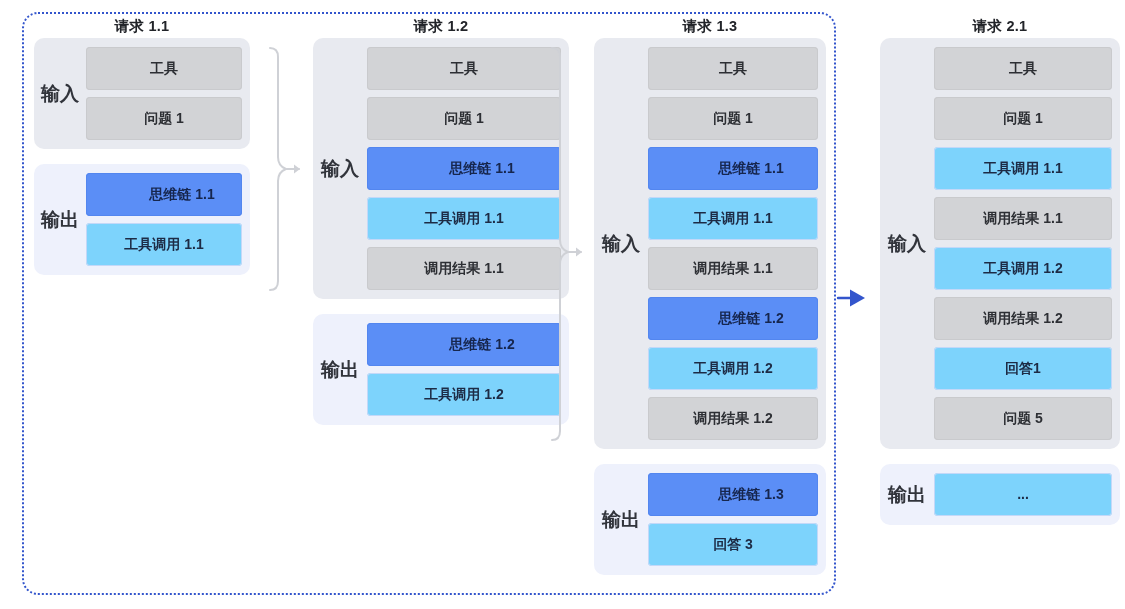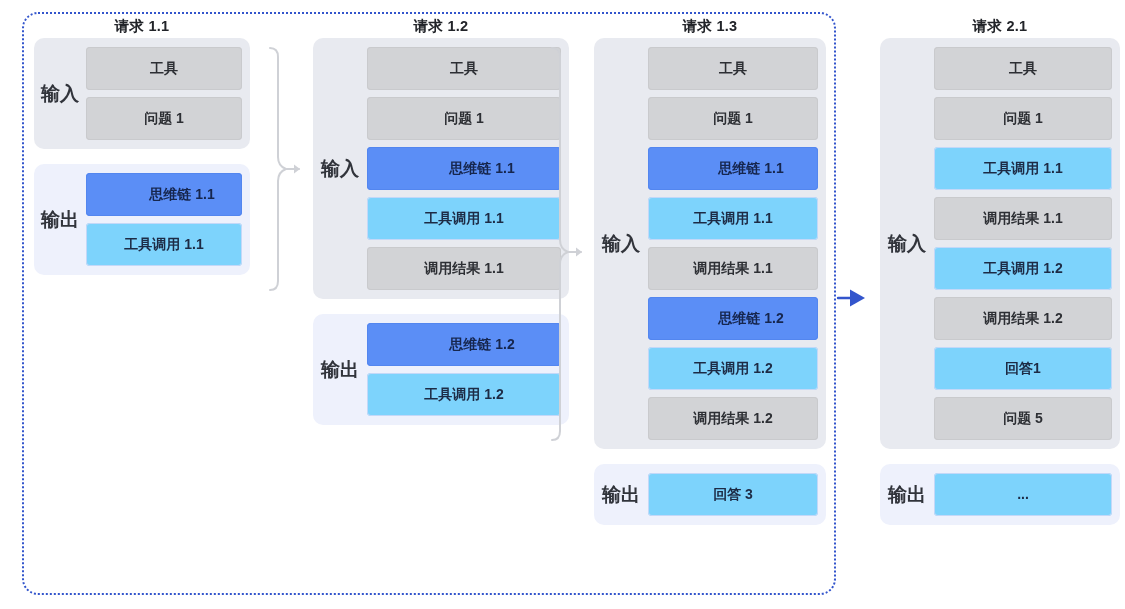--- a/index.html
+++ b/index.html
@@ -182,20 +182,21 @@
             <div class="chip gray">调用结果 1.1</div>
             <div class="chip blue">思维链 1.2</div>
             <div class="chip lightblue">工具调用 1.2</div>
             <div class="chip gray">调用结果 1.2</div>
           </div>
         </div>
         <div class="panel-gap"></div>
         <div class="panel panel-output">
           <div class="panel-label" style="width: 54px; min-width: 54px;">输出</div>
           <div class="rows">
+            <div class="chip blue">思维链 1.3</div>
             <div class="chip lightblue">回答 3</div>
           </div>
         </div>
       </div>
       <div class="column" style="left: 880px; width: 240px;">
         <div class="col-title">请求 2.1</div>
         <div class="panel panel-input">
           <div class="panel-label" style="width: 54px; min-width: 54px;">输入</div>
           <div class="rows">
             <div class="chip gray">工具</div>

